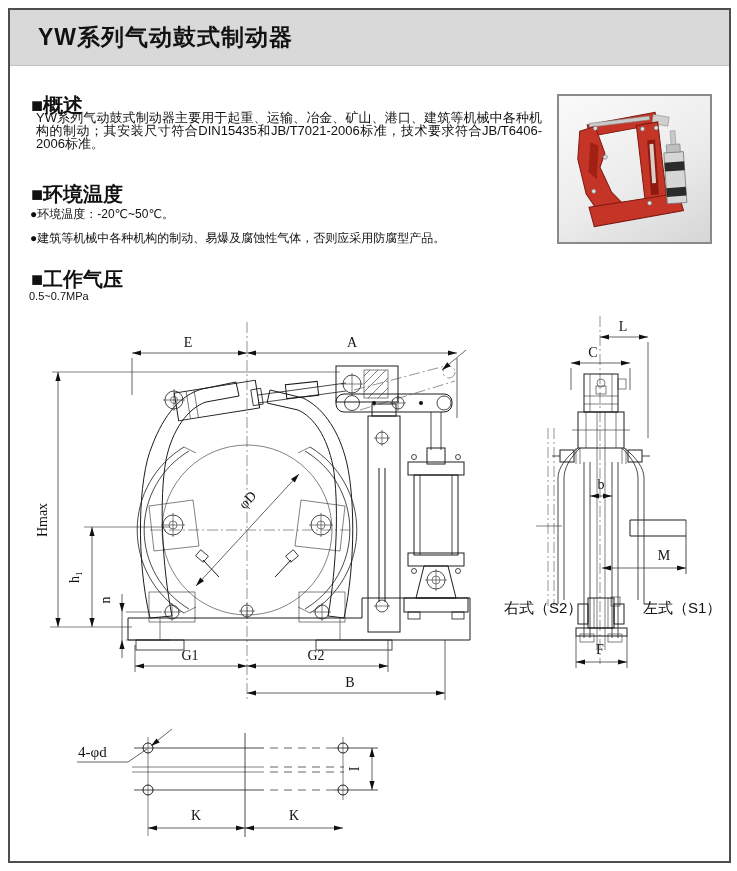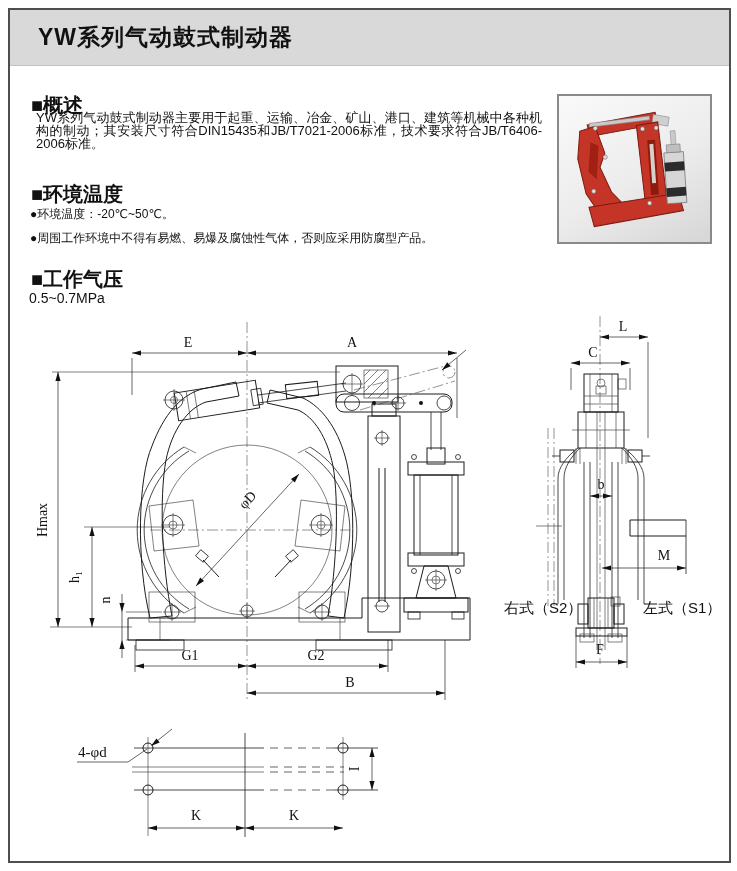--- a/index.html
+++ b/index.html
@@ -5,21 +5,21 @@
   html,body{margin:0;padding:0;background:#fff;}
   .page{position:relative;width:737px;height:871px;background:#fff;overflow:hidden;
         font-family:"Liberation Sans","DejaVu Sans",sans-serif;color:#111;}
   .frame{position:absolute;left:8px;top:8px;width:719px;height:851px;border:2px solid #4e4e4e;}
   .titlebar{position:absolute;left:10px;top:10px;width:719px;height:55px;background:#d9d9d9;border-bottom:1px solid #c2c2c2;}
   .title{position:absolute;left:28px;top:12px;font-size:23px;font-weight:bold;letter-spacing:1px;}
   .h-sec{position:absolute;font-size:20px;font-weight:bold;}
   .para{position:absolute;left:36px;top:111px;width:506px;font-size:13px;line-height:13px;text-align:justify;}
   .bullets{position:absolute;left:30px;top:202px;width:520px;font-size:12px;}
   .bullets div{line-height:24px;}
-  .pressure-val{position:absolute;left:29px;top:290px;font-size:14px;}
+  .pressure-val{position:absolute;left:29px;top:290px;font-size:11px;}
   .photo-box{position:absolute;left:557px;top:94px;width:151px;height:146px;border:2px solid #8a8a8a;
              background:linear-gradient(150deg,#fafafa 0%,#ececec 55%,#d6d6d6 100%);}
   .drawings{position:absolute;left:0;top:300px;}
   
   .ln{fill:none;stroke:#1c1c1c;stroke-width:1;}
   .md{fill:none;stroke:#1c1c1c;stroke-width:.8;}
   .tn{fill:none;stroke:#2e2e2e;stroke-width:.6;}
   .cl{fill:none;stroke:#3a3a3a;stroke-width:.55;stroke-dasharray:11 3 2 3;}
   .dim{fill:none;stroke:#222;stroke-width:.7;}
   .dsh{fill:none;stroke:#222;stroke-width:.7;stroke-dasharray:8 6;}
@@ -37,21 +37,21 @@
   <div class="titlebar">
     <div class="title">YW系列气动鼓式制动器</div>
   </div>
 
   <div class="h-sec" style="left:31px;top:92px;">■概述</div>
   <div class="para">YW系列气动鼓式制动器主要用于起重、运输、冶金、矿山、港口、建筑等机械中各种机构的制动；其安装尺寸符合DIN15435和JB/T7021-2006标准，技术要求符合JB/T6406-2006标准。</div>
 
   <div class="h-sec" style="left:31px;top:181px;">■环境温度</div>
   <div class="bullets">
     <div>●环境温度：-20℃~50℃。</div>
-    <div>●周围工作环境中不得有易燃、易爆及腐蚀性气体，否则应采用防腐型产品。</div>
+    <div>●建筑等机械中各种机构的制动、易爆及腐蚀性气体，否则应采用防腐型产品。</div>
   </div>
 
   <div class="h-sec" style="left:31px;top:266px;text-align:right;">■工作气压</div>
   <div class="pressure-val">0.5~0.7MPa</div>
 
   <div class="photo-box">
     <svg width="147" height="142" viewBox="0 0 150 144">
       <g transform="translate(4,4) rotate(-4 70 70)">
         <polygon points="28,22 98,14 100,26 30,34" fill="#c43527" stroke="#801911" stroke-width="1"></polygon>
         <rect x="30" y="19" width="62" height="4" fill="#c9c9c9" stroke="#888" stroke-width="0.6" transform="rotate(-3 60 21)"></rect>

